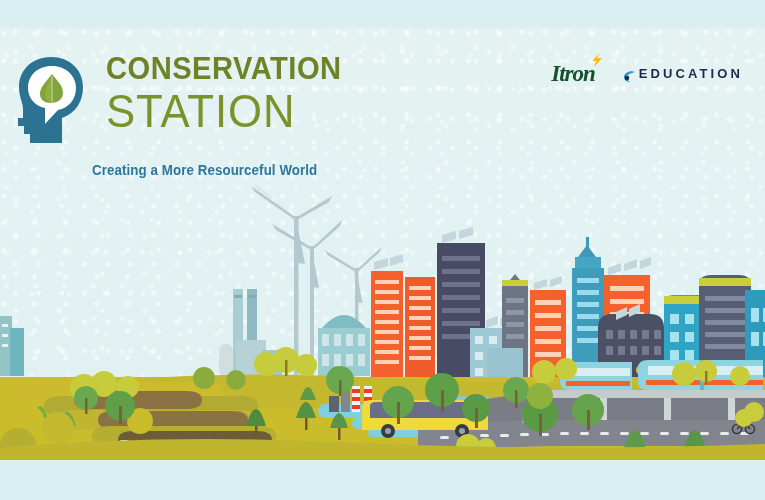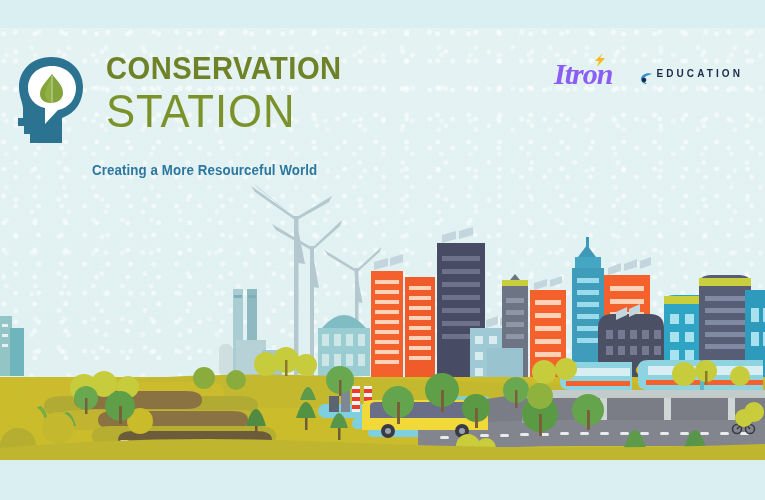--- a/index.html
+++ b/index.html
@@ -42,31 +42,31 @@
     font-family:"Liberation Sans Narrow","Liberation Sans",sans-serif;
     font-weight:700;font-size:14px;letter-spacing:.1px;color:#2c77a0;
     transform:scaleX(.95);transform-origin:left center;white-space:nowrap;
   }
 
   
   .logos{position:absolute;right:22px;top:55px;height:36px;display:flex;align-items:center;gap:28px;}
   .itron{position:relative;}
   .itron-text{
     font-family:"Liberation Serif",serif;font-weight:700;font-style:italic;
-    font-size:30px;line-height:27px;color:#8b5cf6;letter-spacing:-1px;
+    font-size:23px;line-height:27px;color:#14532d;letter-spacing:-1px;
   }
   .itron-bolt{position:absolute;left:40px;top:-7px;width:11px;height:14px;}
   .de{position:relative;padding-left:13px;}
   .de-swoosh{position:absolute;left:0;top:4px;width:13px;height:12px;}
   .de-main{
     font-family:"Liberation Serif",serif;font-weight:700;
     font-size:21px;line-height:21px;color:#1b2a4a;letter-spacing:-.4px;
   }
   .de-sub{
-    font-family:"Liberation Sans",sans-serif;font-weight:700;font-size:10px;
+    font-family:"Liberation Sans",sans-serif;font-weight:700;font-size:13px;
     letter-spacing:3.1px;color:#1b2a4a;text-align:center;margin-top:1px;padding-left:3px;
   }
 
   
   .scene{position:absolute;left:0;top:28px;width:765px;height:432px;}
   .scene svg{display:block;}
   .hidden-label{position:absolute;width:1px;height:1px;overflow:hidden;clip:rect(0 0 0 0);}
 </style>
 </head>
 <body>

